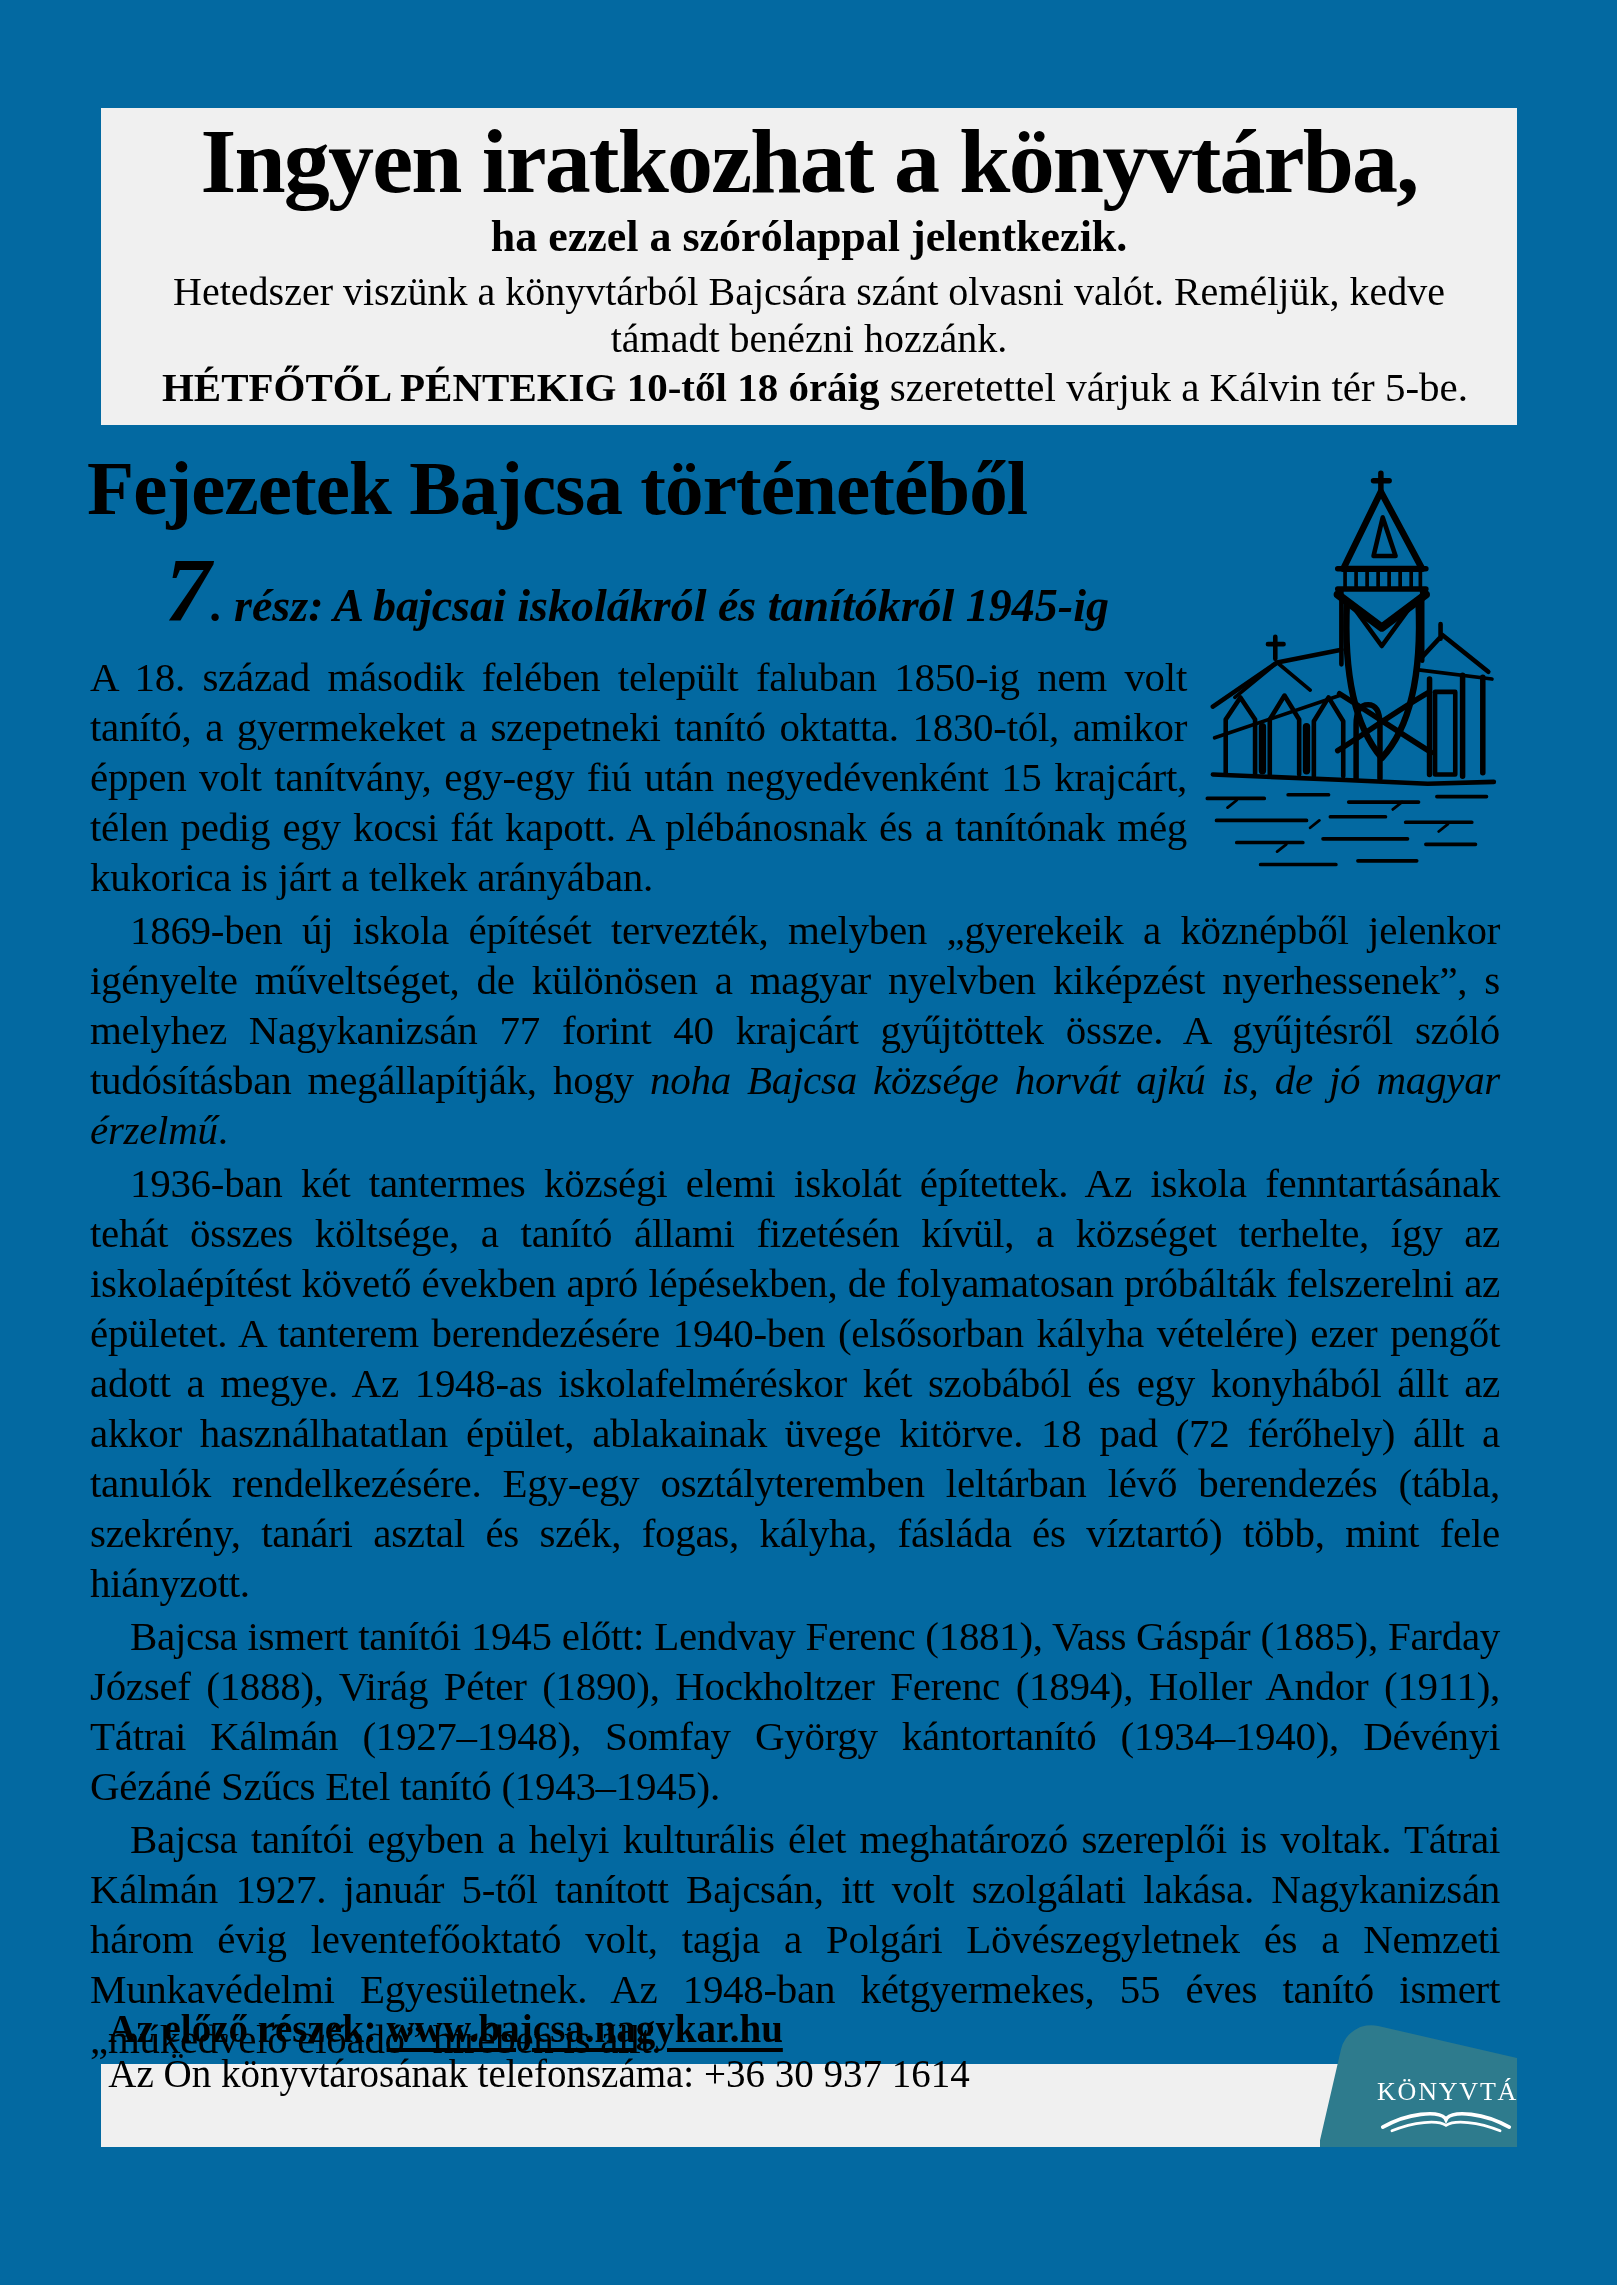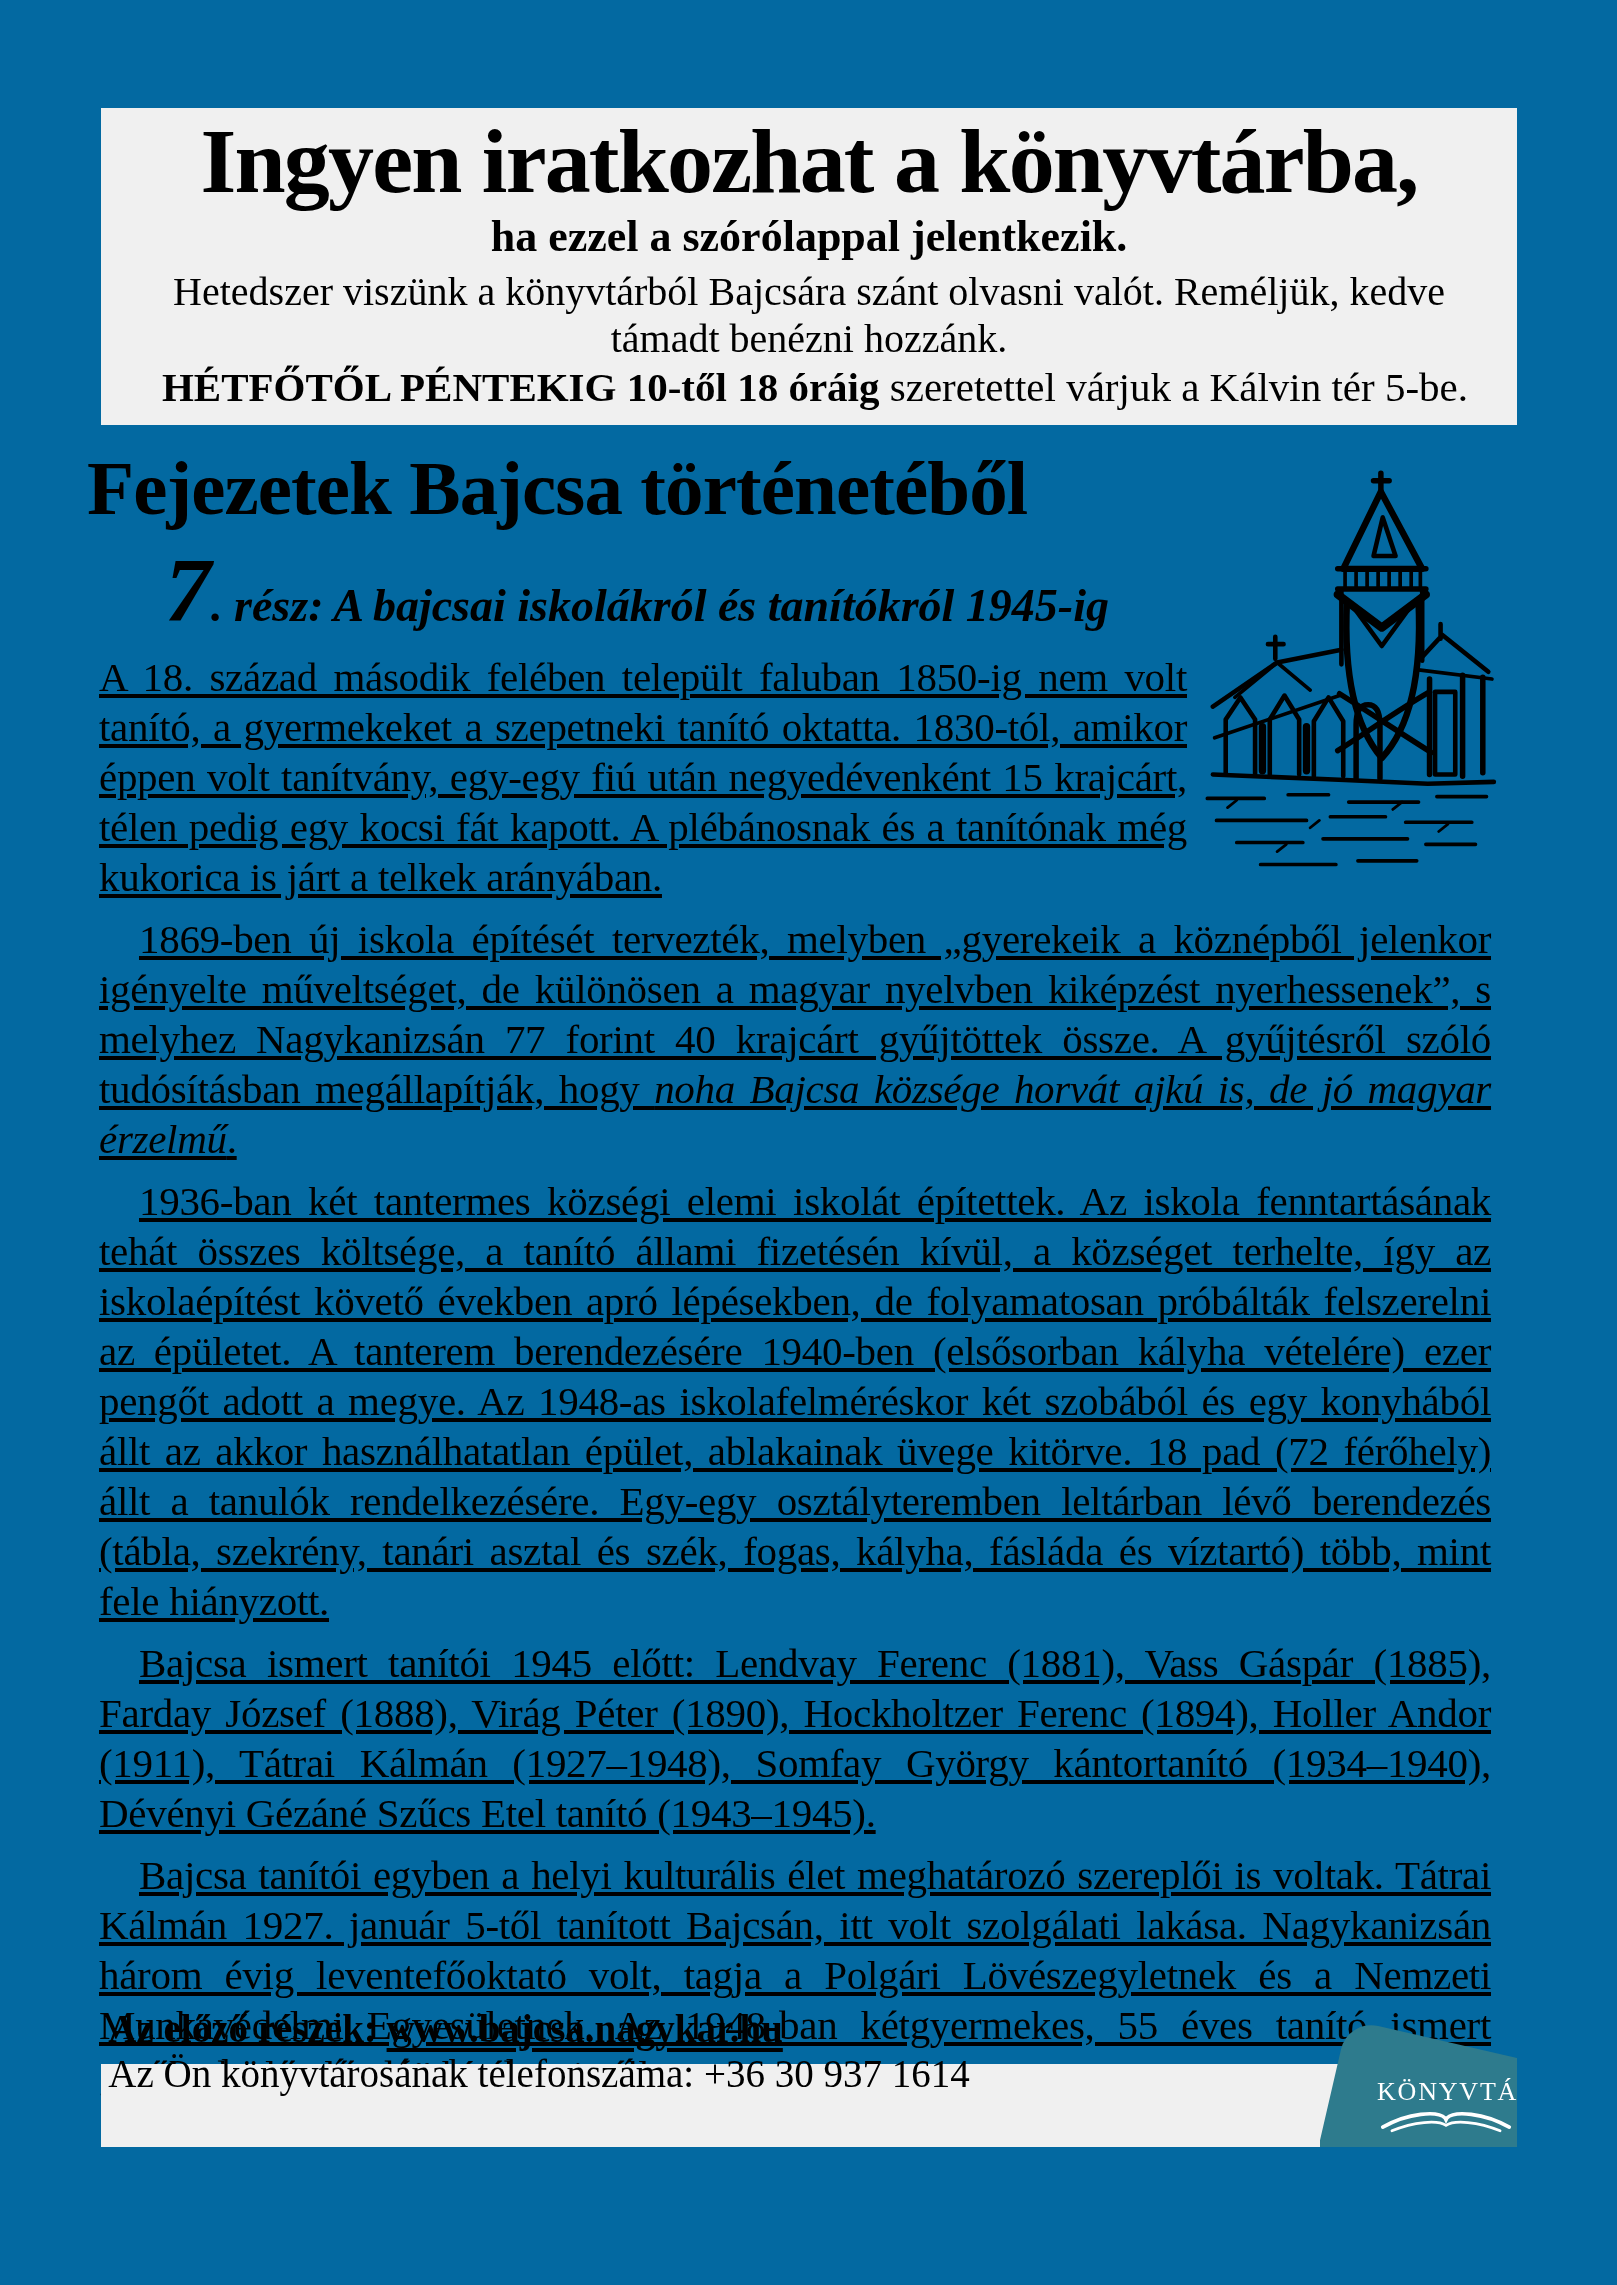--- a/index.html
+++ b/index.html
@@ -29,23 +29,22 @@
   .church-float { float:right; width:303px; height:427px; margin:18.4px 0 7.3px 13px; }
   .article-title {
     margin:0; font-size:77px; line-height:1.05; font-weight:bold;
     letter-spacing:-0.9px; white-space:nowrap;
   }
   .part-line { margin-top:15px; font-style:italic; font-weight:bold; white-space:nowrap;text-align:center; }
   .part-number { font-size:92px; line-height:1; }
   .part-rest { font-size:46px; }
   .body-text { margin-top:16.5px; }
   .body-text p {
-    margin:12px; font-size:41px; line-height:50px; text-align:justify;
+    margin:3px; font-size:41px; line-height:50px; text-align:justify;
     letter-spacing:-0.3px;
-    text-decoration:underline;
   }
   .body-text p.indent { text-indent:40px; }
   .italic { font-style:italic; }
 
   
   .footer-wrap { position:absolute; left:101px; top:2006px; width:1416px; height:141px; }
   .footer-band { position:absolute; left:0; bottom:0; width:100%; height:83px; background:#f0f0f0; }
   .footer-line1 { position:absolute; left:7.3px; top:0; font-size:39px; font-weight:bold; white-space:nowrap; }
   .footer-url {
     color:#000; text-decoration:underline; text-decoration-thickness:3.7px;

